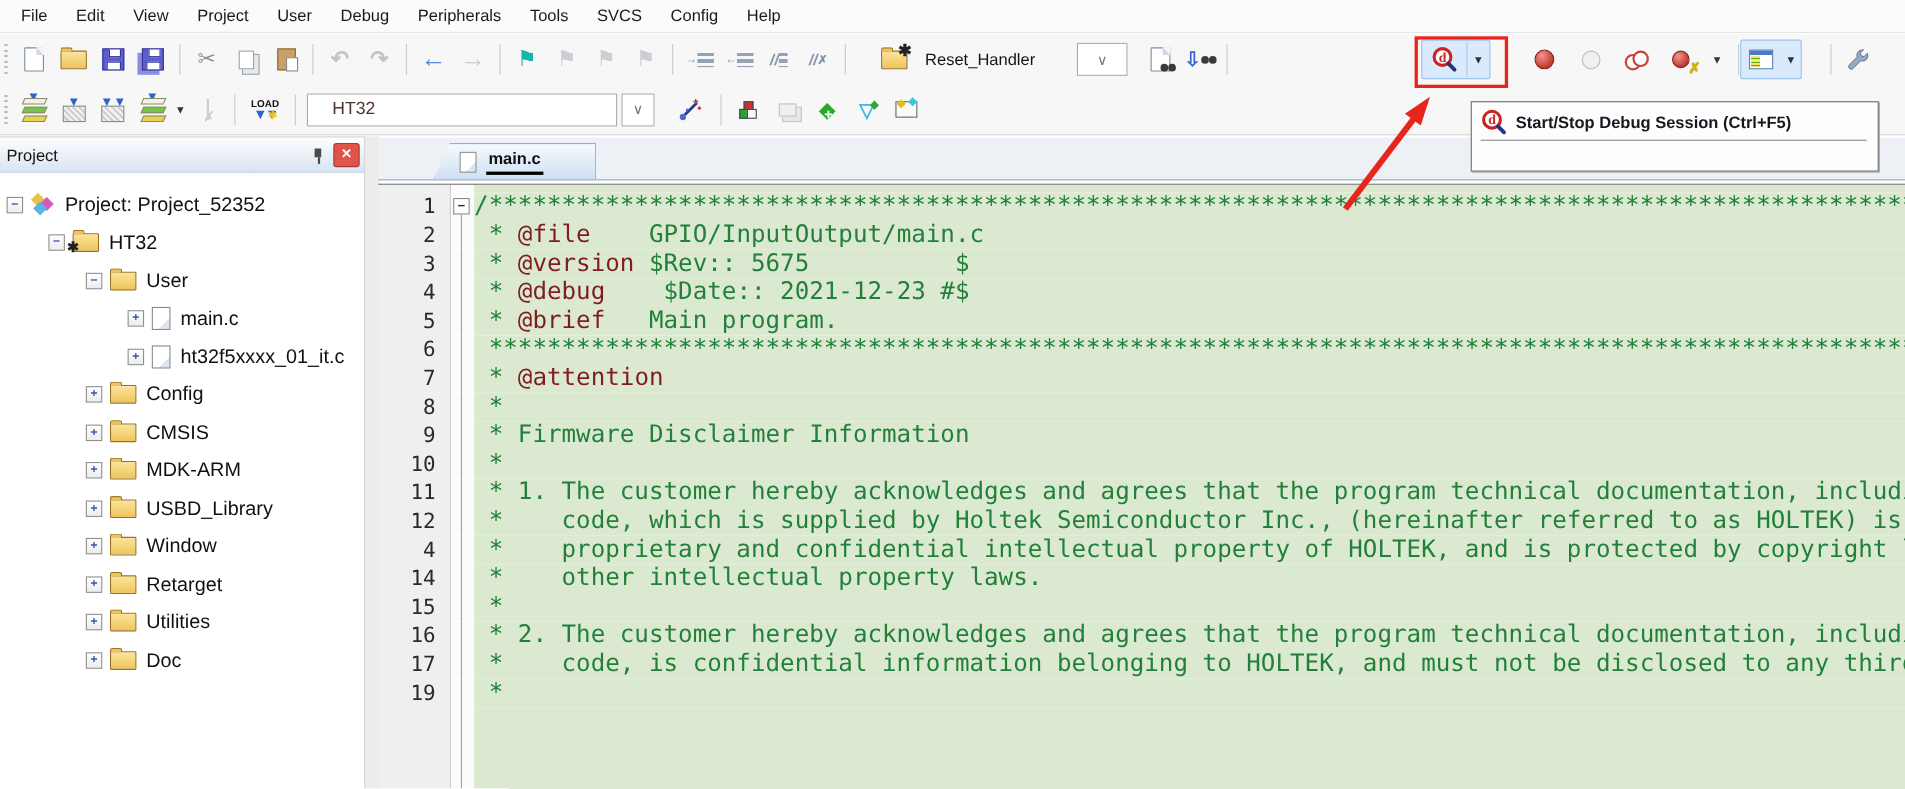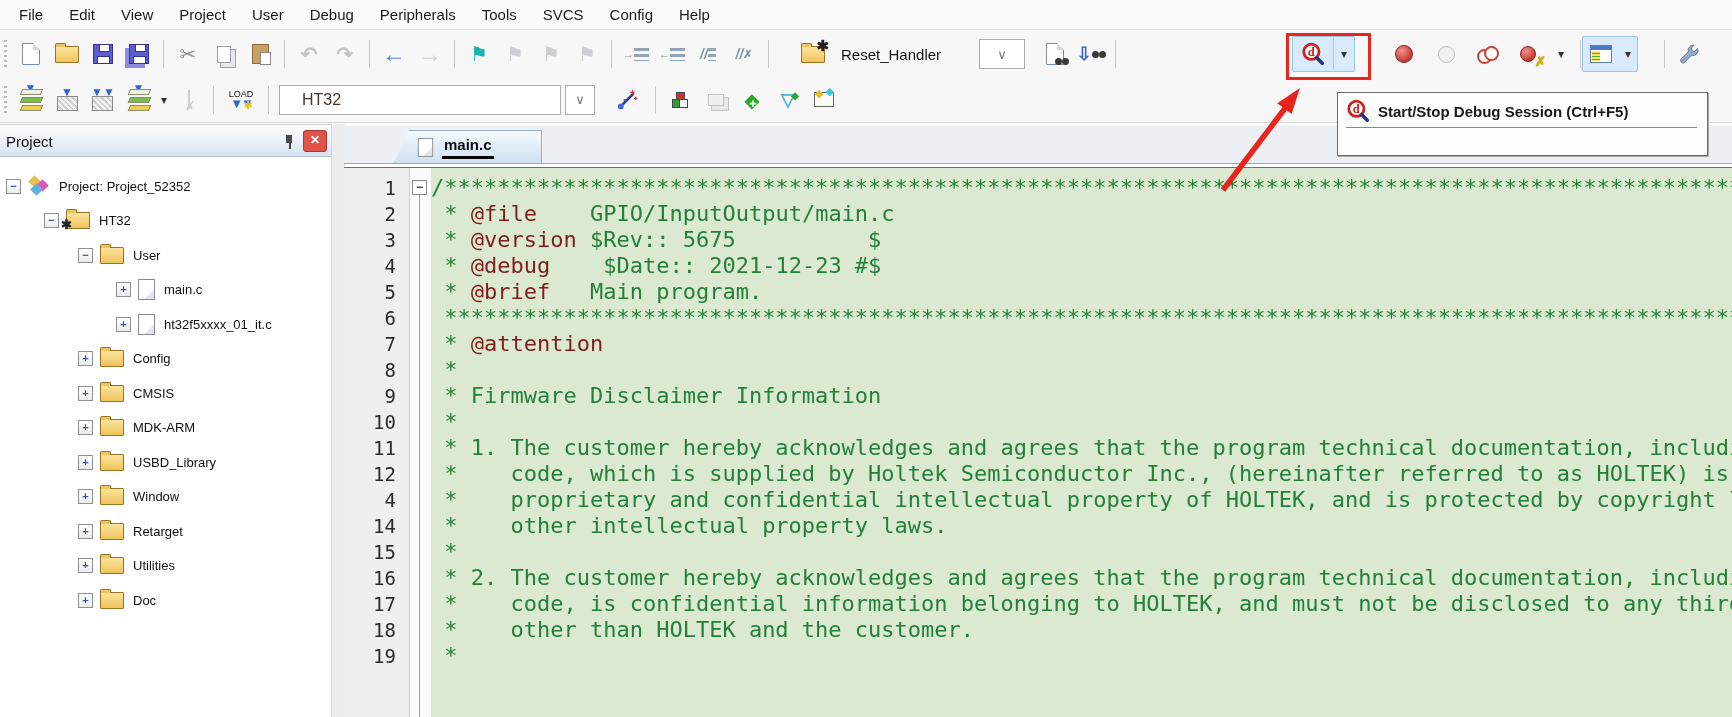--- a/index.html
+++ b/index.html
@@ -49,21 +49,21 @@
   .ic-layout{width:20px;height:16px;border:1px solid #5a80b0;background:#fff;position:relative;}
   .ic-layout::before{content:"";position:absolute;left:0;top:0;right:0;height:4px;background:#4a78c8;}
   .ic-layout::after{content:"";position:absolute;left:1px;top:5px;width:8px;bottom:1px;background:repeating-linear-gradient(to bottom,#f5e568 0 2px,#58a818 2px 3px);}
   .ic-stack{display:flex;flex-direction:column;gap:2px;position:relative;}
   .ic-stack i{display:block;width:19px;height:4px;transform:skewX(-24deg);border:1px solid #8a8a66;}
   .st1{background:#f0f0ea;} .st2{background:#79c14f;} .st3{background:#e8d050;}
   .stack-arrow{position:absolute;left:4px;top:-8px;color:#2f63d0;font-size:12px;font-weight:bold;}
   .ic-bin{width:19px;height:13px;border:1px solid #8a8a8a;background:repeating-linear-gradient(45deg,#f2f2f2 0 2px,#cfcfcf 2px 4px);position:relative;}
   .arr-b{color:#2f63d0;font-size:12px;font-weight:bold;line-height:8px;}
   .ic-load{display:flex;flex-direction:column;align-items:center;line-height:10px;}
-  .load-lab{font-size:9px;font-weight:normal;color:#111;letter-spacing:0;}
+  .load-lab{font-size:9px;font-weight:bold;color:#111;letter-spacing:0;}
   .load-arrows{color:#2f63d0;font-size:13px;font-weight:bold;letter-spacing:-2px;}
   .load-star{color:#e8c820;font-size:11px;margin-top:-9px;margin-left:14px;}
   .combo{background:#fff;border:1px solid #abadb3;height:30px;box-sizing:border-box;display:flex;align-items:center;}
   .chevbox{width:30px;height:30px;background:#fff;border:1px solid #abadb3;box-sizing:border-box;display:flex;align-items:center;justify-content:center;color:#777;font-size:13px;}
   .ic-debug{width:24px;height:24px;}
   .blocks{width:16px;height:16px;position:relative;}
   .blocks i{position:absolute;width:7px;height:7px;border:1px solid #3a4a5a;}
   .bk1{left:4px;top:0;background:#d03028;} .bk2{left:0;bottom:0;background:#30a030;} .bk3{right:0;bottom:0;background:#f8f8f8;}
   .cascade{width:14px;height:10px;border:1px solid #9a9a9a;background:#ececec;box-shadow:4px 4px 0 #dcdcdc,4px 4px 0 1px #9a9a9a;}
   .rte{position:relative;font-size:20px;color:#28a828;line-height:18px;}
@@ -80,21 +80,21 @@
   #project-panel{position:absolute;left:0;top:124px;width:331px;bottom:0;background:#fff;border-top:1px solid #cfcfcf;}
   #pp-head{position:absolute;left:0;top:1px;right:0;height:31px;background:linear-gradient(#fcfdfe,#d8e4f2);border-bottom:1px solid #b9c6d6;display:flex;align-items:center;padding:0 4px 0 6px;box-sizing:border-box;}
   #pp-title{font-size:15px;color:#111;flex:1;}
   .ic-pin{position:relative;width:12px;height:17px;margin-right:8px;}
   .ic-pin::before{content:"";position:absolute;top:2px;left:3px;width:6px;height:8px;background:#4a4a4a;}
   .ic-pin::after{content:"";position:absolute;top:10px;left:5.5px;width:2px;height:6px;background:#4a4a4a;}
   #pp-close{width:22px;height:20px;background:#e0544c;border:1px solid #a83830;border-radius:3px;color:#fff;font:bold 12px/18px "Liberation Sans",sans-serif;text-align:center;}
   #pp-tree{position:absolute;left:0;top:32px;right:0;bottom:0;overflow:hidden;padding-top:12px;}
   .tree-row{display:flex;align-items:center;height:34.5px;box-sizing:border-box;}
   .tg{width:15px;height:15px;border:1px solid #8f8f8f;background:linear-gradient(#fff,#ececec);color:#3858a8;font:bold 11px/13px "Liberation Sans",sans-serif;text-align:center;margin-right:7px;flex:none;box-sizing:border-box;}
-  .tree-label{font-size:13px;color:#101010;margin-left:9px;white-space:nowrap;}
+  .tree-label{font-size:18px;color:#101010;margin-left:9px;white-space:nowrap;}
   .ic-target{position:relative;width:22px;height:20px;flex:none;}
   .ic-target i{position:absolute;width:9px;height:9px;}
   .tgt1{left:2px;top:1px;background:#e6c34a;transform:rotate(45deg);}
   .tgt2{left:10px;top:5px;background:#d957b8;transform:rotate(45deg);}
   .tgt3{left:4px;top:9px;background:#5ab4e0;transform:rotate(45deg);}
   .ic-file{width:15px;height:19px;background:linear-gradient(135deg,#fff 72%,#dde6ef 72%),repeating-linear-gradient(45deg,#f2f2f2 0 1px,#fff 1px 3px);border:1px solid #8a8a8a;flex:none;}
 
   
   #editor{position:absolute;left:344px;top:124px;right:0;bottom:0;}
   #splitter{position:absolute;left:331px;top:124px;width:13px;bottom:0;background:#ececec;border-left:1px solid #d8d8d8;}
@@ -563,27 +563,20 @@
           <span class="ct"><span class="c-g"> * 2. The customer hereby acknowledges and agrees that the program technical documentation, including the</span></span>
         </div>
         <div class="cl">
           <span class="ln">17</span>
           <span class="fold">
             <span class="fline"></span>
           </span>
           <span class="ct"><span class="c-g"> *    code, is confidential information belonging to HOLTEK, and must not be disclosed to any third parties</span></span>
         </div>
         <div class="cl">
-          <span class="ln">18</span>
-          <span class="fold">
-            <span class="fline"></span>
-          </span>
-          <span class="ct"><span class="c-g"> *    other than HOLTEK and the customer.</span></span>
-        </div>
-        <div class="cl">
           <span class="ln">19</span>
           <span class="fold">
             <span class="fline"></span>
           </span>
           <span class="ct"><span class="c-g"> *</span></span>
         </div>
         <div class="cl filler">
           <span class="ln"></span>
           <span class="fold">
             <span class="fline"></span>

